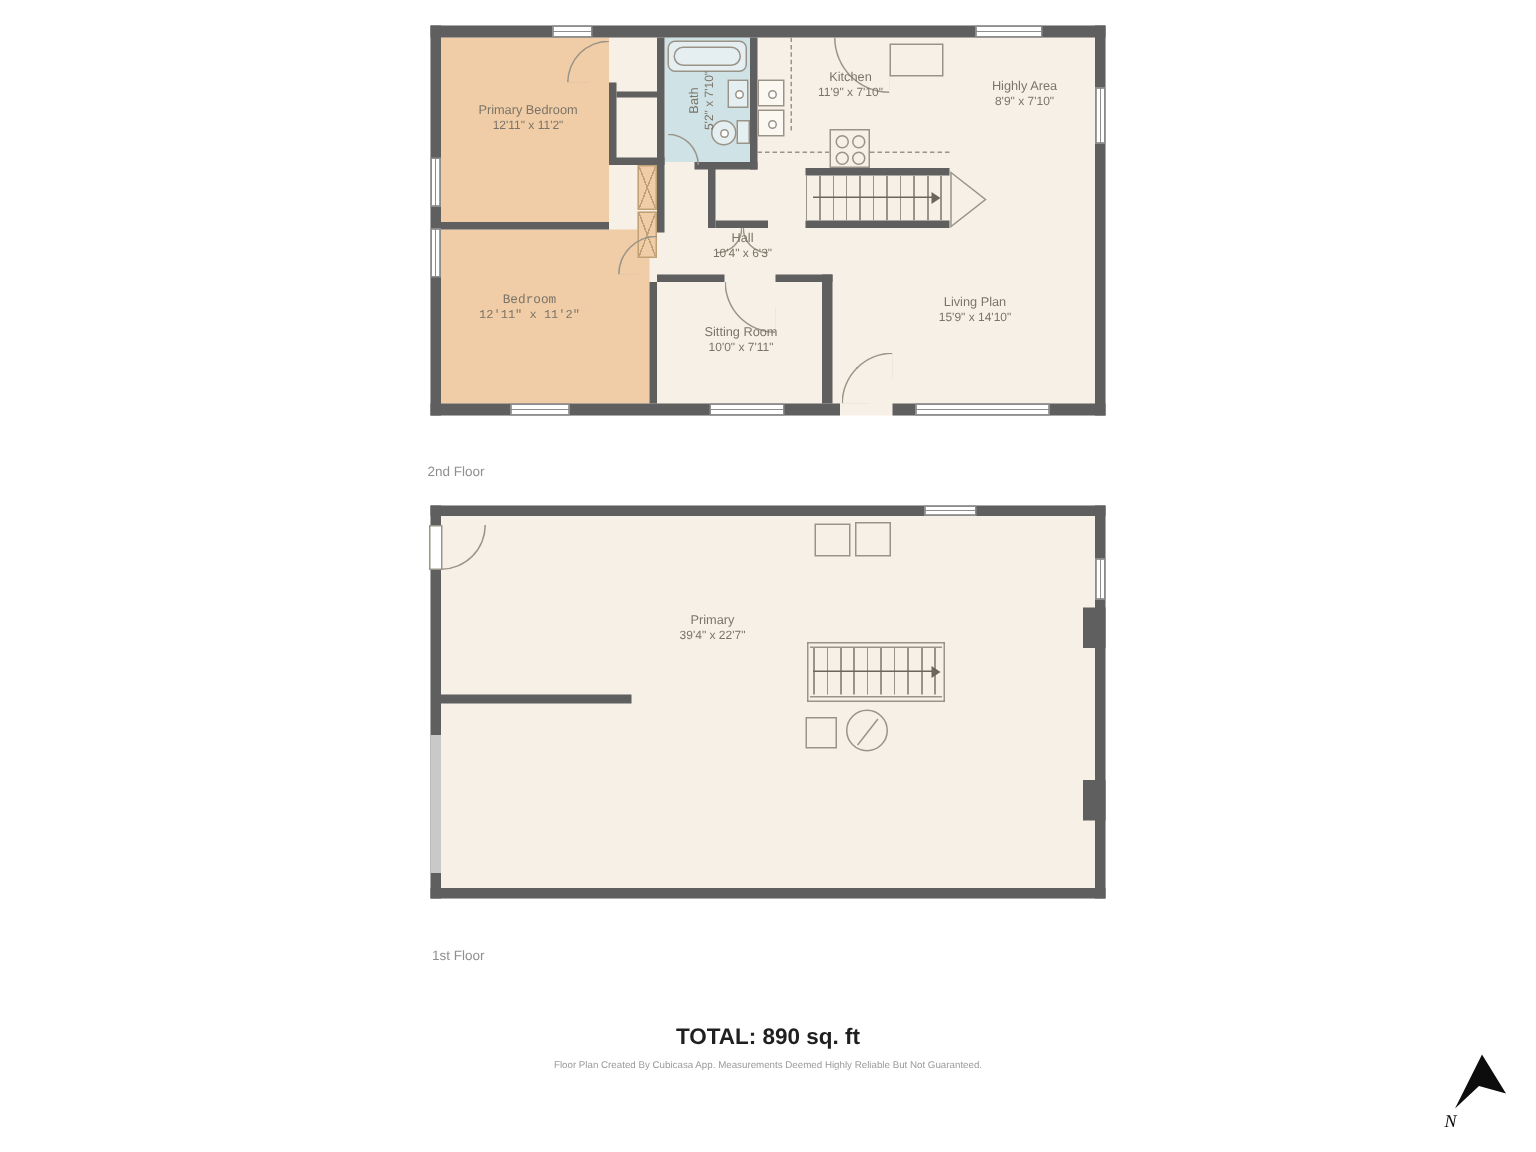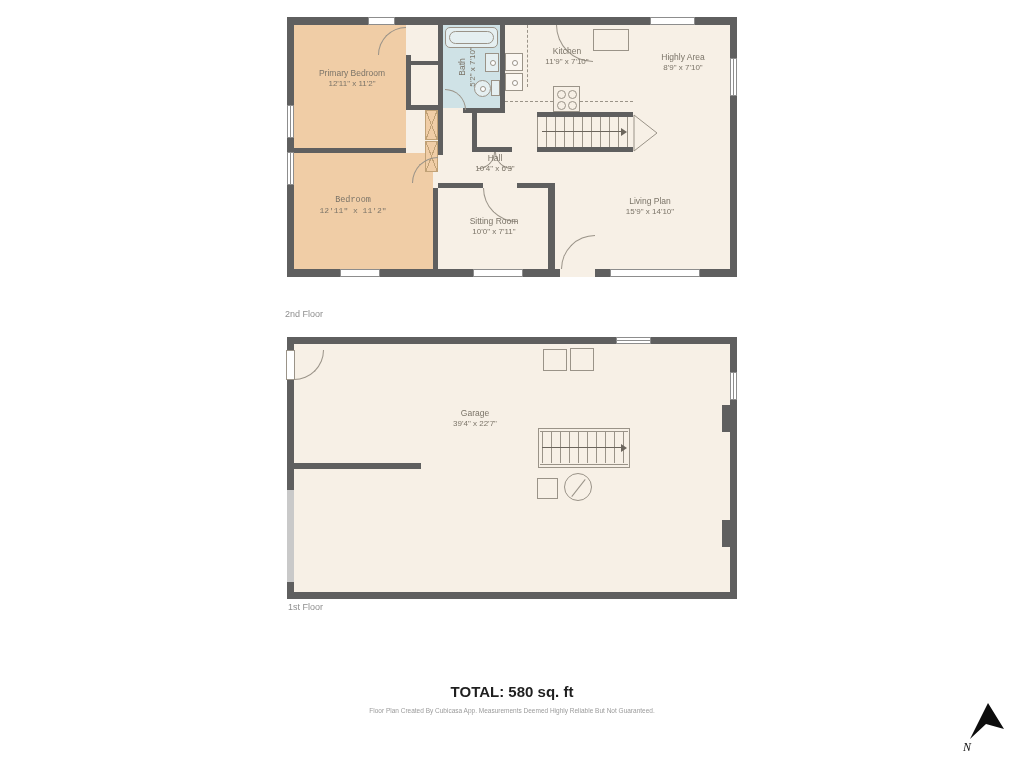--- a/index.html
+++ b/index.html
@@ -194,29 +194,29 @@
     <div class="rail" style="left:253px;top:127px;width:88px;height:1px;"></div>
     <div class="runline" style="left:255px;top:110px;width:80px;"></div>
     <div class="ahead" style="left:334px;top:107px;"></div>
 
     <div class="fix" style="left:250px;top:141px;width:21px;height:21px;background:#f7f0e6;"></div>
     <div class="circle" style="left:277px;top:136px;width:28px;height:28px;background:#f7f0e6;">
       <div class="slash" style="left:13px;top:3px;height:22px;transform:rotate(38deg);"></div>
     </div>
 
     <div class="label" style="left:188px;top:82px;">
-      <div>Garage</div>
+      <div>Primary</div>
       <div class="dims">39'4" x 22'7"</div>
     </div>
   </div>
 
-  <div class="floor-tag" style="left:288px;top:602px;text-align:center;">1st Floor</div>
+  <div class="floor-tag" style="left:288px;top:632px;text-align:center;">1st Floor</div>
 
   <div class="summary">
-    <div class="t1">TOTAL: 580 sq. ft</div>
+    <div class="t1">TOTAL: 890 sq. ft</div>
     <div class="t4">Floor Plan Created By Cubicasa App. Measurements Deemed Highly Reliable But Not Guaranteed.</div>
   </div>
 
   <svg style="left:955px;top:698px;" width="58" height="60" viewBox="0 0 58 60">
     <polygon points="33,5 49,31 31,26 15,41" fill="#0d0d0d"></polygon>
     <text x="8" y="53" font-size="12" font-style="italic" font-family="Liberation Serif, serif" fill="#0d0d0d">N</text>
   </svg>
 
 </div>
 

